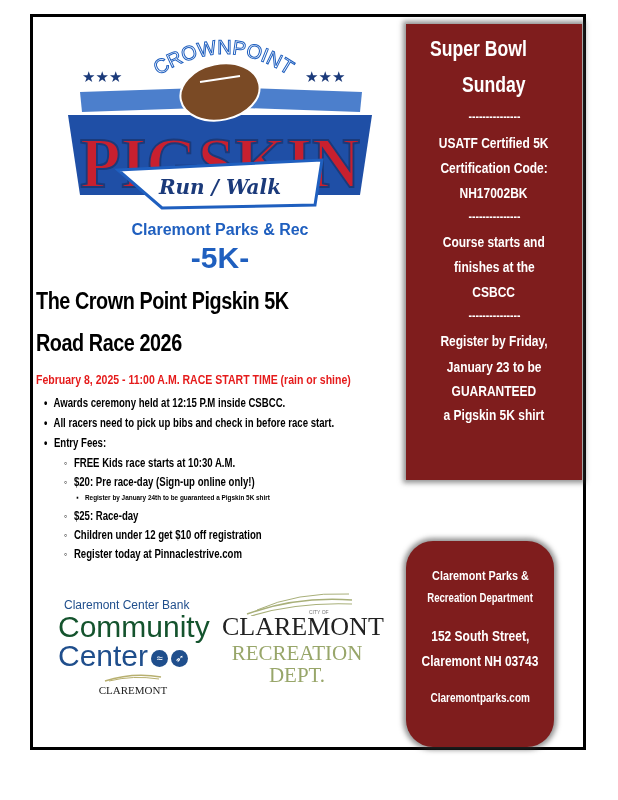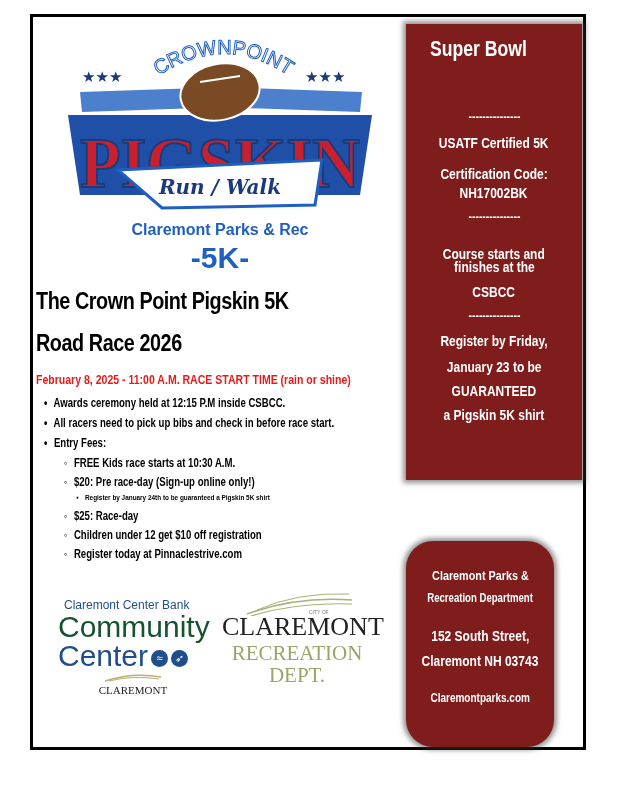--- a/index.html
+++ b/index.html
@@ -78,26 +78,27 @@
   <div class="li" style="left:20px; top:60px;"><span class="bullet">◦</span> <span>FREE Kids race starts at 10:30 A.M.</span></div>
   <div class="li" style="left:20px; top:79px;"><span class="bullet">◦</span> <span>$20: Pre race-day (Sign-up online only!)</span></div>
   <div class="li" style="left:32px; top:97px; font-size:8px;"><span class="bullet">▪</span> <span>Register by January 24th to be guaranteed a Pigskin 5K shirt</span></div>
   <div class="li" style="left:20px; top:113px;"><span class="bullet">◦</span> <span>$25: Race-day</span></div>
   <div class="li" style="left:20px; top:132px;"><span class="bullet">◦</span> <span>Children under 12 get $10 off registration</span></div>
   <div class="li" style="left:20px; top:151px;"><span class="bullet">◦</span> <span>Register today at Pinnaclestrive.com</span></div>
 </div>
 
 <div class="dark-box box1">
   <div class="line" style="top:12px; font-size:22px; text-align:left; padding-left:24px; box-sizing:border-box;"><span style="transform-origin:left;">Super Bowl</span></div>
+  <div class="line" style="top:48px; font-size:22px;"><span>Sunday</span></div>
   <div class="line" style="top:85px; font-size:13px;"><span>---------------</span></div>
   <div class="line" style="top:110px; font-size:15px;"><span>USATF Certified 5K</span></div>
-  <div class="line" style="top:135px; font-size:15px;margin-top:6px;"><span>Certification Code:</span></div>
+  <div class="line" style="top:135px; font-size:15px;"><span>Certification Code:</span></div>
   <div class="line" style="top:160px; font-size:15px;"><span>NH17002BK</span></div>
   <div class="line" style="top:185px; font-size:13px;"><span>---------------</span></div>
-  <div class="line" style="top:221px; font-size:15px;"><span>Course starts and</span></div>
+  <div class="line" style="top:209px; font-size:15px;"><span>Course starts and</span></div>
   <div class="line" style="top:234px; font-size:15px;"><span>finishes at the</span></div>
   <div class="line" style="top:259px; font-size:15px;"><span>CSBCC</span></div>
   <div class="line" style="top:284px; font-size:13px;"><span>---------------</span></div>
   <div class="line" style="top:308px; font-size:15px;"><span>Register by Friday,</span></div>
   <div class="line" style="top:334px; font-size:15px;text-align:center;"><span>January 23 to be</span></div>
   <div class="line" style="top:358px; font-size:15px;"><span>GUARANTEED</span></div>
   <div class="line" style="top:382px; font-size:15px;"><span>a Pigskin 5K shirt</span></div>
 </div>
 
 <div class="dark-box box2">

